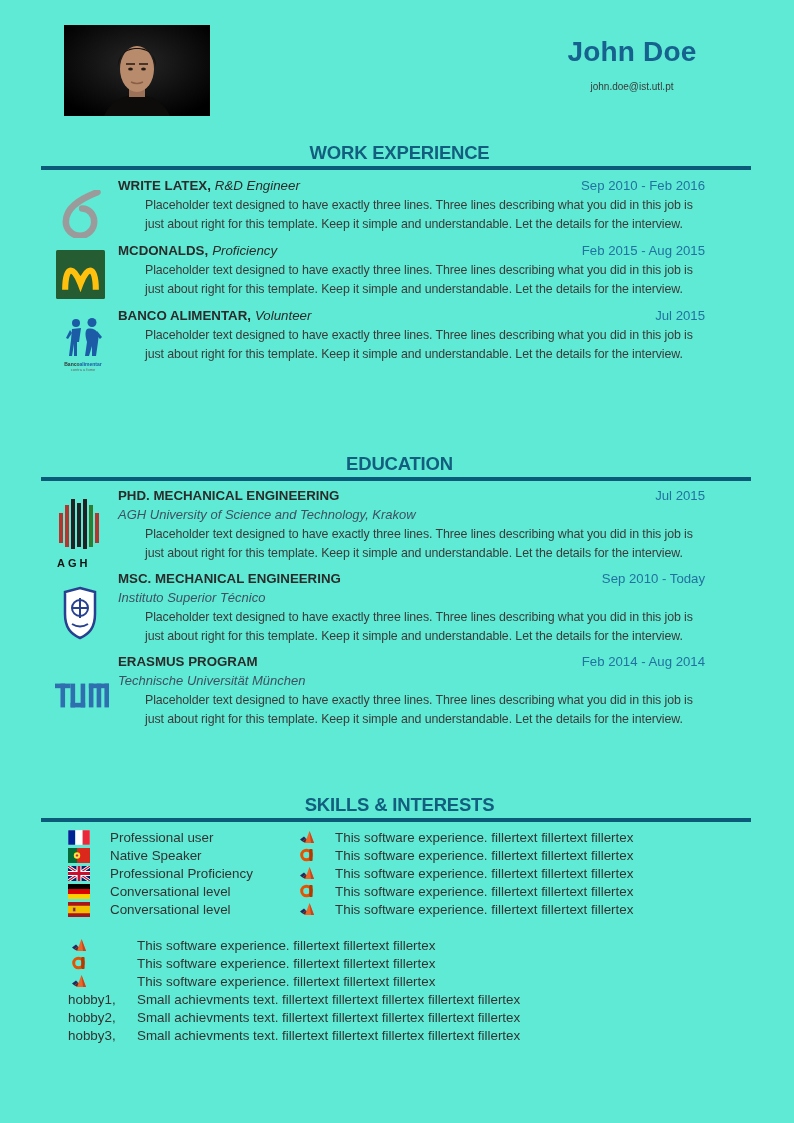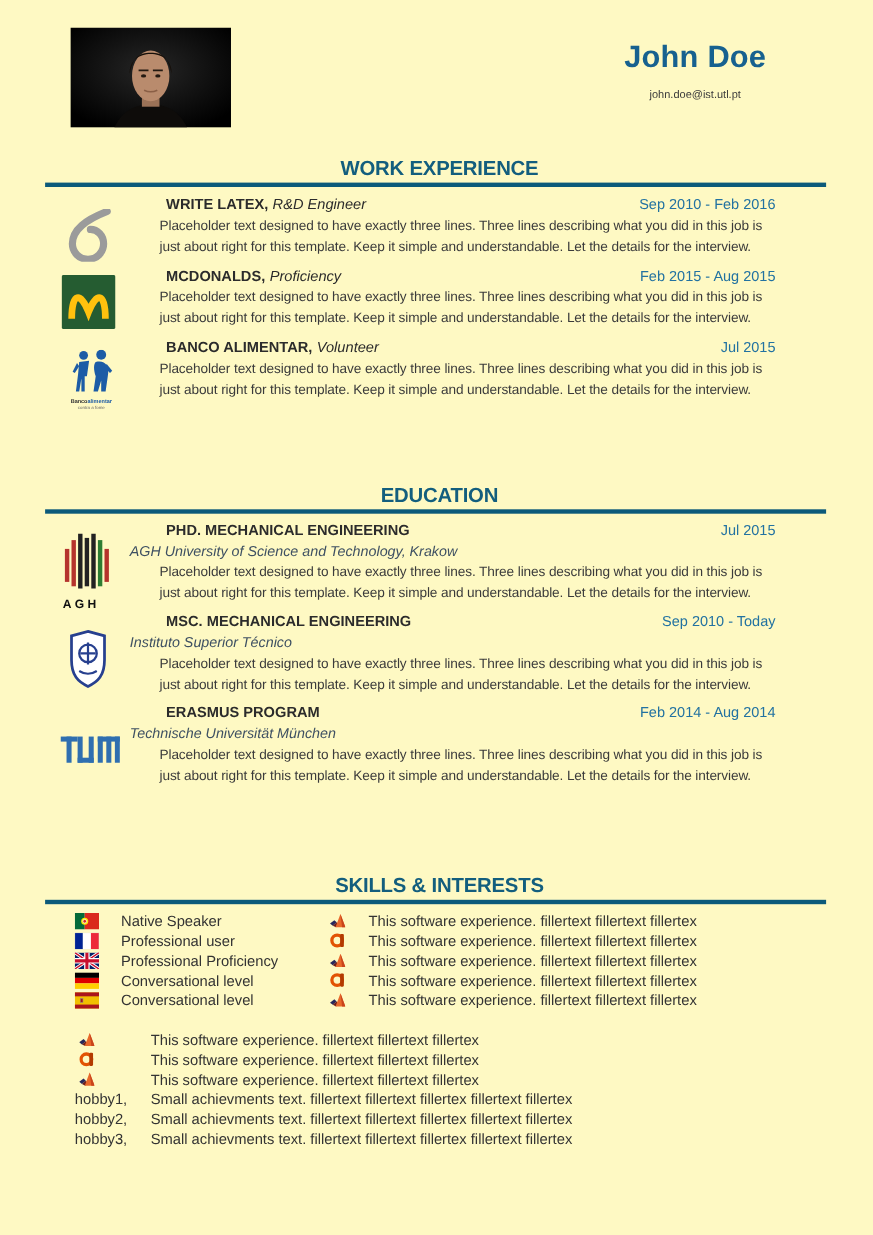--- a/index.html
+++ b/index.html
@@ -1,43 +1,43 @@
 <!DOCTYPE html>
 <html><head>
 <meta charset="utf-8">
 <style>
   * { margin:0; padding:0; box-sizing:border-box; }
   html,body { background:#ffffff; }
   .page {
     position:relative; width:794px; height:1123px; margin:0 auto;
-    background:#fef9c3; overflow:hidden;
+    background:#5eead4; overflow:hidden;
     font-family:"Liberation Sans","DejaVu Sans",sans-serif;
     color:#3b3b3b;
   }
   
   .photo { position:absolute; left:64px; top:25px; width:146px; height:91px; }
   .header-right { position:absolute; left:470px; top:37px; width:324px; text-align:center; }
   .name { font-size:28px; font-weight:bold; color:#17618F; line-height:30px; letter-spacing:0.2px; }
   .email { margin-top:14px; font-size:10px; color:#3a3a3a; }
   
   .section { position:absolute; left:41px; width:710px; }
   .section-work { top:140px; }
-  .section-education { top:437px; }
+  .section-education { top:451px; }
   .section-skills { top:792px; }
   .section-heading {
     padding:3px 0 0 7px; font-size:18.5px; font-weight:bold; line-height:20px;
     color:#135E7E; letter-spacing:-0.2px;text-align:center;
   }
   .section-rule { margin-top:3px; height:4px; background:#0C5A7A; }
   .entries { margin-top:6px; }
   
   .entry { position:relative; padding-left:77px; margin-bottom:8px; }
   .edu-entry { margin-bottom:7px; }
   .entry-logo { position:absolute; }
-  .entry-head { position:relative; line-height:19px; font-size:13.3px;margin-left:33px; }
+  .entry-head { position:relative; line-height:19px; font-size:13.3px; }
   .company { font-weight:bold; color:#2b2b2b; }
   .role { font-style:italic; color:#2b2b2b; margin-left:4px; }
   .dates { position:absolute; right:46px; top:0; font-size:13.2px; color:#2272A1; }
   .institution { line-height:19px; font-size:13px; font-style:italic; color:#3E5062; }
   .entry-body { margin:1px 0 0 27px; width:566px; font-size:12.4px; line-height:18.6px; letter-spacing:-0.1px; color:#3b3b3b; }
   
   .logo-writelatex { left:17px; top:14px; }
   .logo-mcdonalds  { left:15px; top:9px; }
   .logo-banco      { left:18px; top:12px; text-align:center; width:48px; }
   .logo-agh        { left:16px; top:13px; width:48px; text-align:left; }
@@ -216,39 +216,39 @@
   <div class="section section-skills">
     <div class="section-heading">SKILLS &amp; INTERESTS</div>
     <div class="section-rule"></div>
 
     <div class="skills-cols">
       <div class="lang-col">
 
         <div class="skill-row">
           <span class="flag">
             <svg width="22" height="15" viewBox="0 0 22 15">
+                <rect width="7.33" height="15" fill="#002395"></rect>
+                <rect x="7.33" width="7.33" height="15" fill="#ffffff"></rect>
+                <rect x="14.66" width="7.34" height="15" fill="#ed2939"></rect>
+                <rect width="22" height="15" fill="none" stroke="#d8d8d8" stroke-width="0.5"></rect>
+              </svg>
+          </span>
+          <span>Professional user</span>
+        </div>
+
+        <div class="skill-row">
+          <span class="flag">
+            <svg width="22" height="15" viewBox="0 0 22 15">
                 <rect width="9" height="15" fill="#046a38"></rect>
                 <rect x="9" width="13" height="15" fill="#da291c"></rect>
                 <circle cx="9" cy="7.5" r="3.2" fill="#ffe900"></circle>
                 <circle cx="9" cy="7.5" r="1.7" fill="#da291c" stroke="#ffffff" stroke-width="0.7"></circle>
               </svg>
           </span>
           <span>Native Speaker</span>
-        </div>
-
-        <div class="skill-row">
-          <span class="flag">
-            <svg width="22" height="15" viewBox="0 0 22 15">
-                <rect width="7.33" height="15" fill="#002395"></rect>
-                <rect x="7.33" width="7.33" height="15" fill="#ffffff"></rect>
-                <rect x="14.66" width="7.34" height="15" fill="#ed2939"></rect>
-                <rect width="22" height="15" fill="none" stroke="#d8d8d8" stroke-width="0.5"></rect>
-              </svg>
-          </span>
-          <span>Professional user</span>
         </div>
 
         <div class="skill-row">
           <span class="flag">
             <svg width="22" height="15" viewBox="0 0 22 15">
                 <rect width="22" height="15" fill="#012169"></rect>
                 <path d="M0 0 L22 15 M22 0 L0 15" stroke="#ffffff" stroke-width="3"></path>
                 <path d="M0 0 L22 15 M22 0 L0 15" stroke="#C8102E" stroke-width="1.2"></path>
                 <path d="M11 0 V15 M0 7.5 H22" stroke="#ffffff" stroke-width="5"></path>
                 <path d="M11 0 V15 M0 7.5 H22" stroke="#C8102E" stroke-width="2.8"></path>

